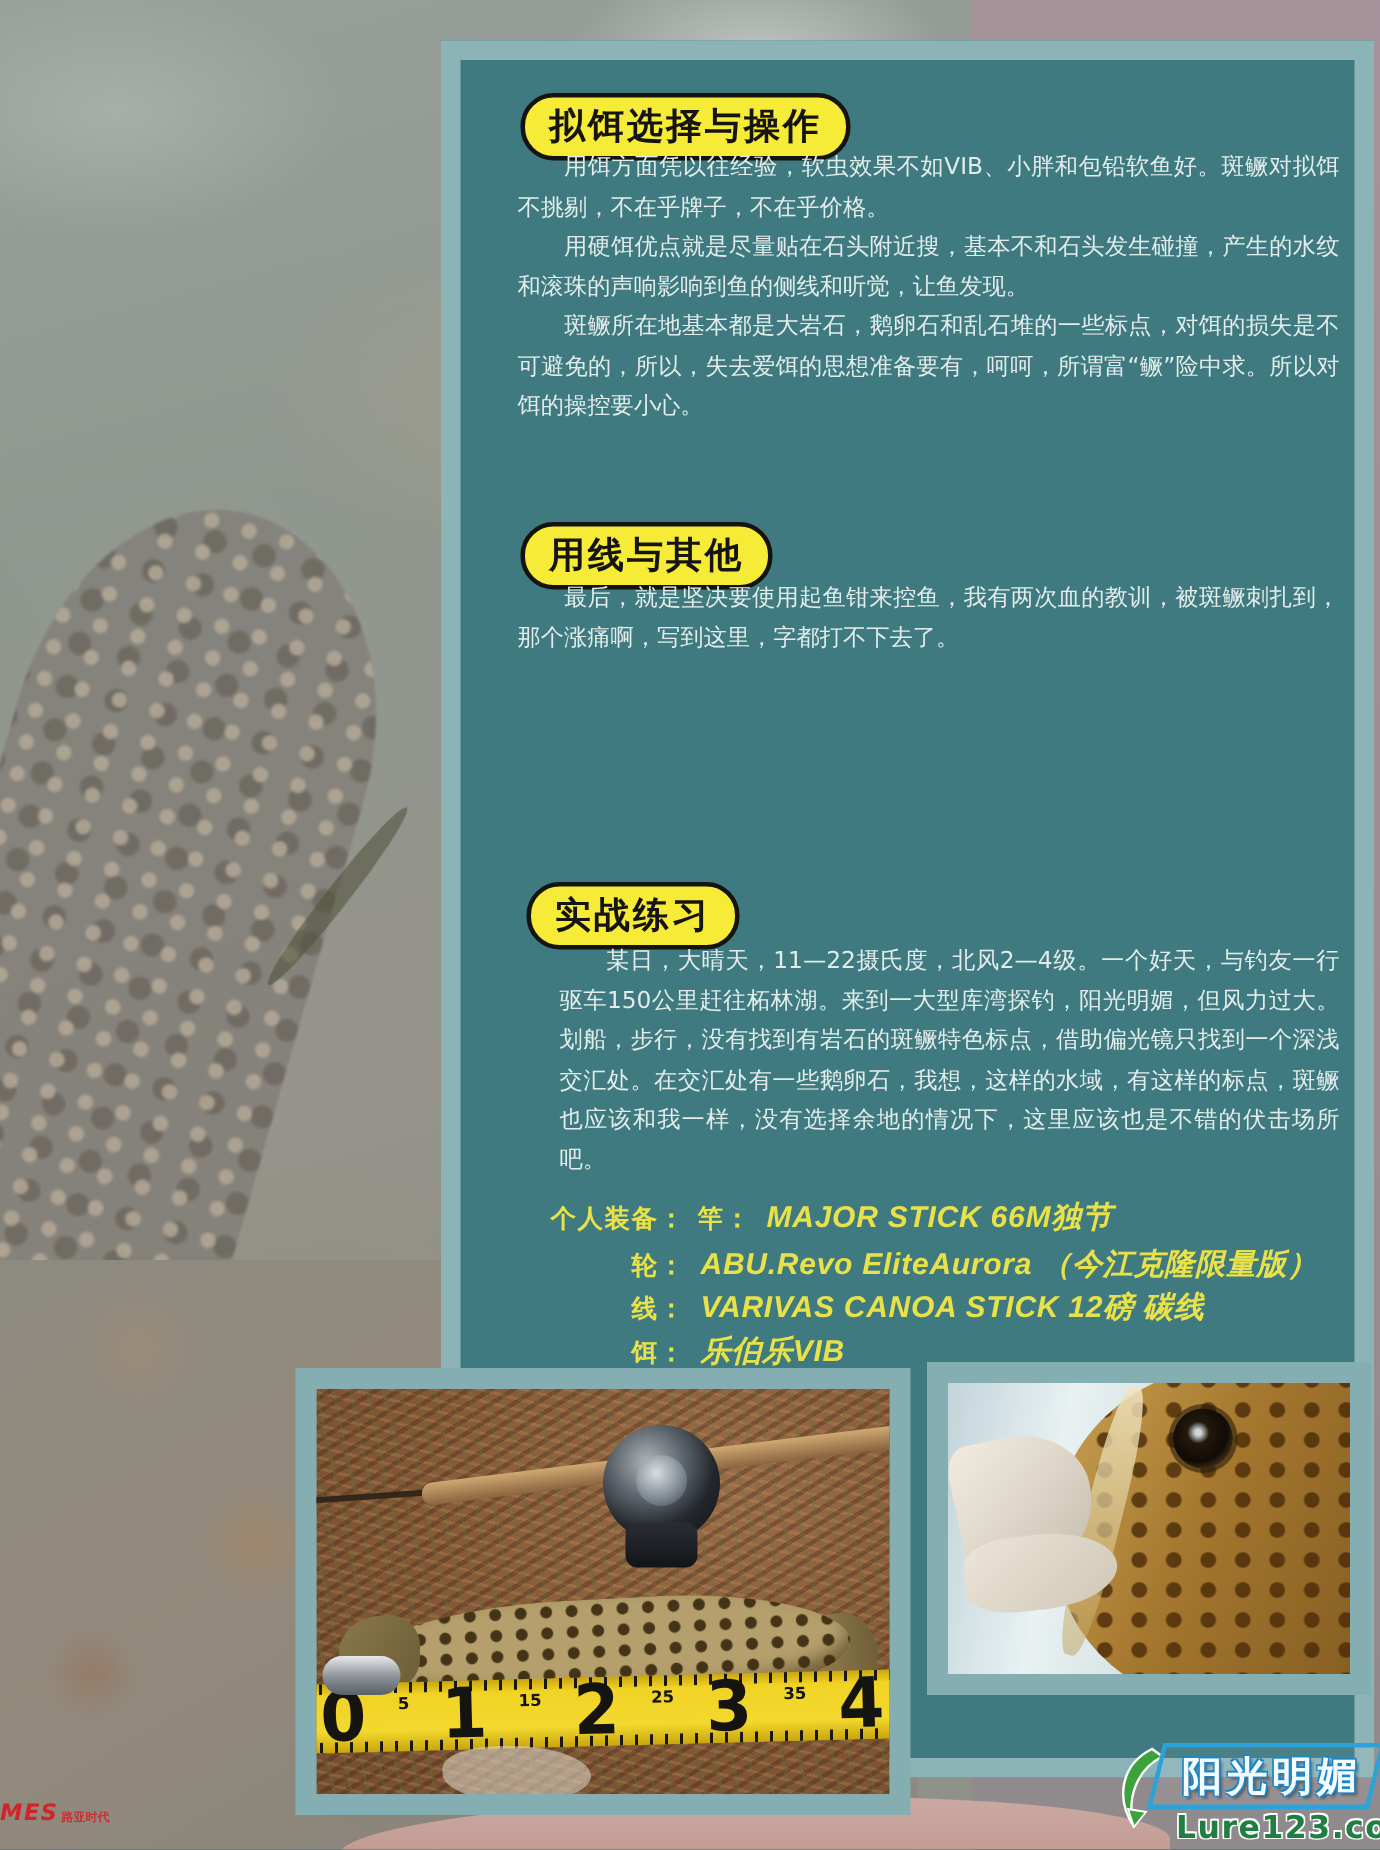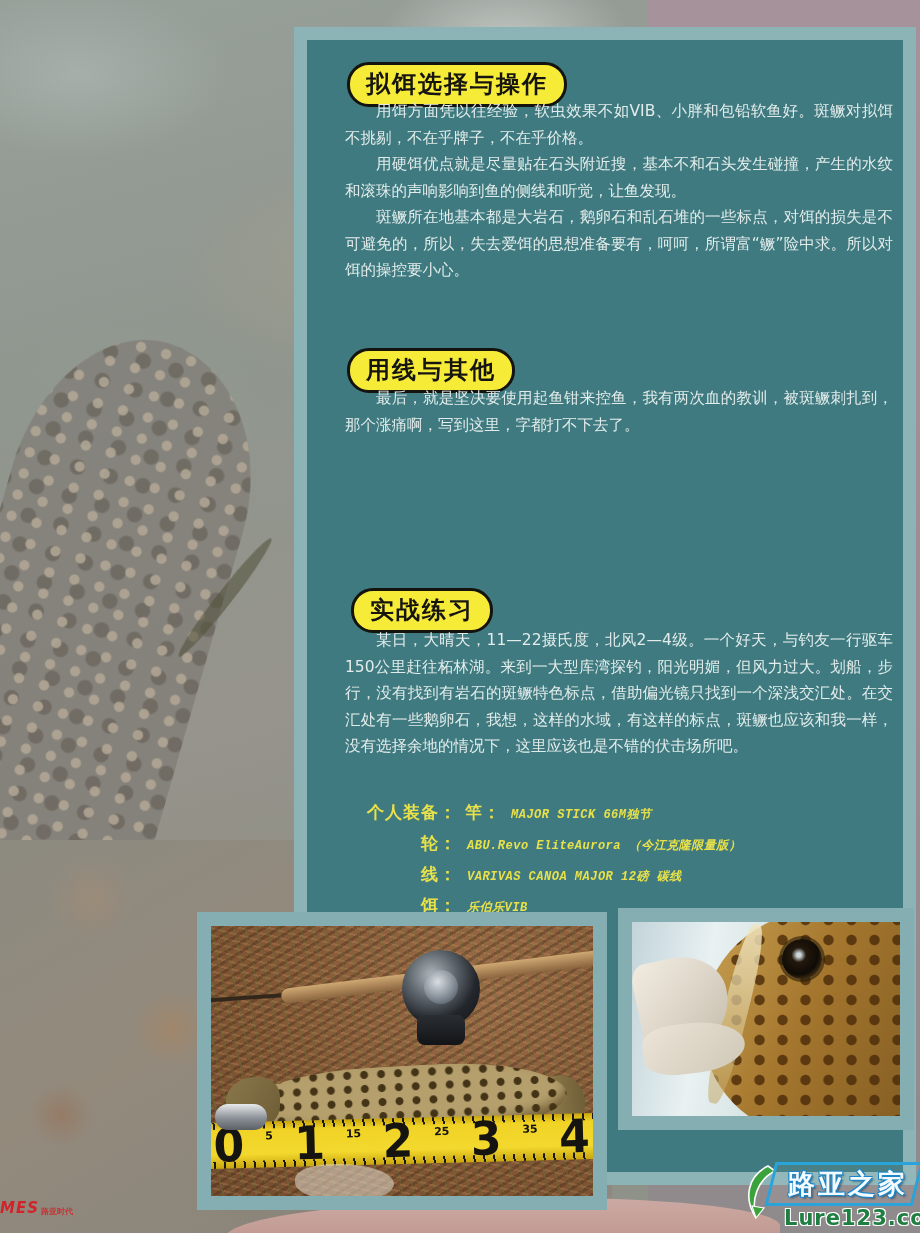--- a/index.html
+++ b/index.html
@@ -67,21 +67,21 @@
     padding:3px 16px 4px; font-size:24px; font-weight:bold; letter-spacing:2px;
     white-space:nowrap;
   }
   .body-text { position:absolute; left:38px; right:10px; color:#e2ecea; font-size:15.5px; line-height:26.5px; text-align:justify; }
   .body-text p { text-indent:2em; }
   .gear { position:absolute; left:60px; top:758px; color:#e9e14a; font-size:17px; line-height:28px; font-weight:bold; }
   .gear-line { white-space:nowrap; }
   .gear-line.indent { margin-left:54px; }
   .gear-label { display:inline-block; width:98px; letter-spacing:1px;font-family:Liberation Mono, monospace; }
   .gear-name { display:inline-block; width:46px; letter-spacing:1px; }
-  .gear-value { font-family:Liberation Mono, monospace; font-style:italic; font-size:12px; letter-spacing:.5px; }
+  .gear-value { font-family:Liberation Sans, sans-serif; font-style:italic; font-size:20px; letter-spacing:.5px; }
   
   .photo-frame { position:absolute; border:14px solid #84aeb1; }
   .photo-left { left:197px; top:912px; width:410px; height:298px; }
   .photo-right { left:618px; top:908px; width:296px; height:222px; }
   .photo-inner { position:relative; width:100%; height:100%; overflow:hidden; }
   
   .gravel {
     position:absolute; inset:0;
     background-image:
       repeating-linear-gradient(78deg, rgba(96,118,52,.30) 0 2px, transparent 2px 11px),
@@ -193,33 +193,33 @@
         <p>用硬饵优点就是尽量贴在石头附近搜，基本不和石头发生碰撞，产生的水纹和滚珠的声响影响到鱼的侧线和听觉，让鱼发现。</p>
         <p>斑鳜所在地基本都是大岩石，鹅卵石和乱石堆的一些标点，对饵的损失是不可避免的，所以，失去爱饵的思想准备要有，呵呵，所谓富“鳜”险中求。所以对饵的操控要小心。</p>
       </div>
 
       <div class="pill" style="left:40px; top:308px;">用线与其他</div>
       <div class="body-text" style="top:345px;">
         <p>最后，就是坚决要使用起鱼钳来控鱼，我有两次血的教训，被斑鳜刺扎到，那个涨痛啊，写到这里，字都打不下去了。</p>
       </div>
 
       <div class="pill" style="left:44px; top:548px;">实战练习</div>
-      <div class="body-text" style="top:587px;">
+      <div class="body-text" style="top:587px;margin-left:28px;">
         <p>某日，大晴天，11—22摄氏度，北风2—4级。一个好天，与钓友一行驱车150公里赶往柘林湖。来到一大型库湾探钓，阳光明媚，但风力过大。划船，步行，没有找到有岩石的斑鳜特色标点，借助偏光镜只找到一个深浅交汇处。在交汇处有一些鹅卵石，我想，这样的水域，有这样的标点，斑鳜也应该和我一样，没有选择余地的情况下，这里应该也是不错的伏击场所吧。</p>
       </div>
 
       <div class="gear">
         <div class="gear-line first">
           <span class="gear-label">个人装备：</span><span class="gear-name">竿：</span><span class="gear-value">MAJOR STICK 66M独节</span>
         </div>
         <div class="gear-line indent">
           <span class="gear-name">轮：</span><span class="gear-value">ABU.Revo EliteAurora （今江克隆限量版）</span>
         </div>
         <div class="gear-line indent">
-          <span class="gear-name">线：</span><span class="gear-value">VARIVAS CANOA MAJOR 12磅 碳线</span>
+          <span class="gear-name">线：</span><span class="gear-value">VARIVAS CANOA STICK 12磅 碳线</span>
         </div>
         <div class="gear-line indent">
           <span class="gear-name">饵：</span><span class="gear-value">乐伯乐VIB</span>
         </div>
       </div>
 
     </div>
   </div>
 
   <div class="photo-frame photo-left">
@@ -265,17 +265,17 @@
     <span class="mes-text">MES</span>
     <span class="mes-sub">路亚时代</span>
   </div>
 
   <div class="watermark">
     <svg class="wm-fish" viewBox="0 0 34 56" xmlns="http://www.w3.org/2000/svg">
       <path d="M26 2 C6 12 1 34 14 54 C9 36 15 16 33 7 Z" fill="#3aa33c" stroke="#ffffff" stroke-width="1.6"></path>
       <path d="M14 54 L22 44 L10 42 Z" fill="#3aa33c" stroke="#ffffff" stroke-width="1.2"></path>
     </svg>
     <div class="wm-frame"></div>
-    <div class="wm-name">路亚之家</div>
+    <div class="wm-name">阳光明媚</div>
     <div class="wm-url">Lure123.com</div>
   </div>
 
 </div>
 
 </body></html>

